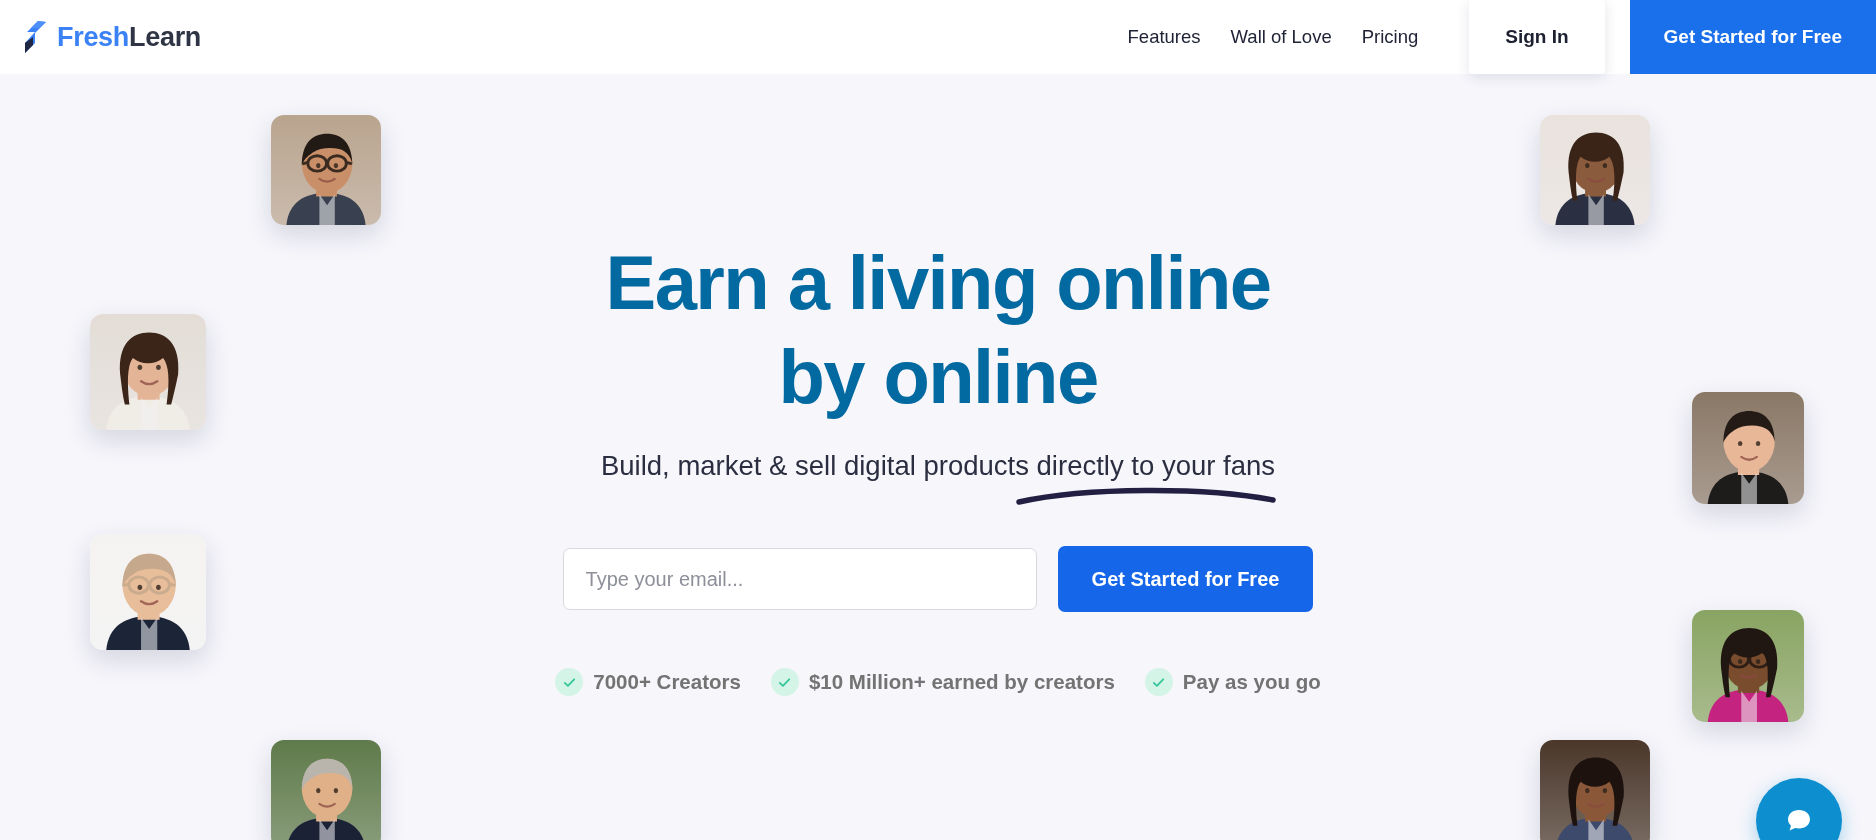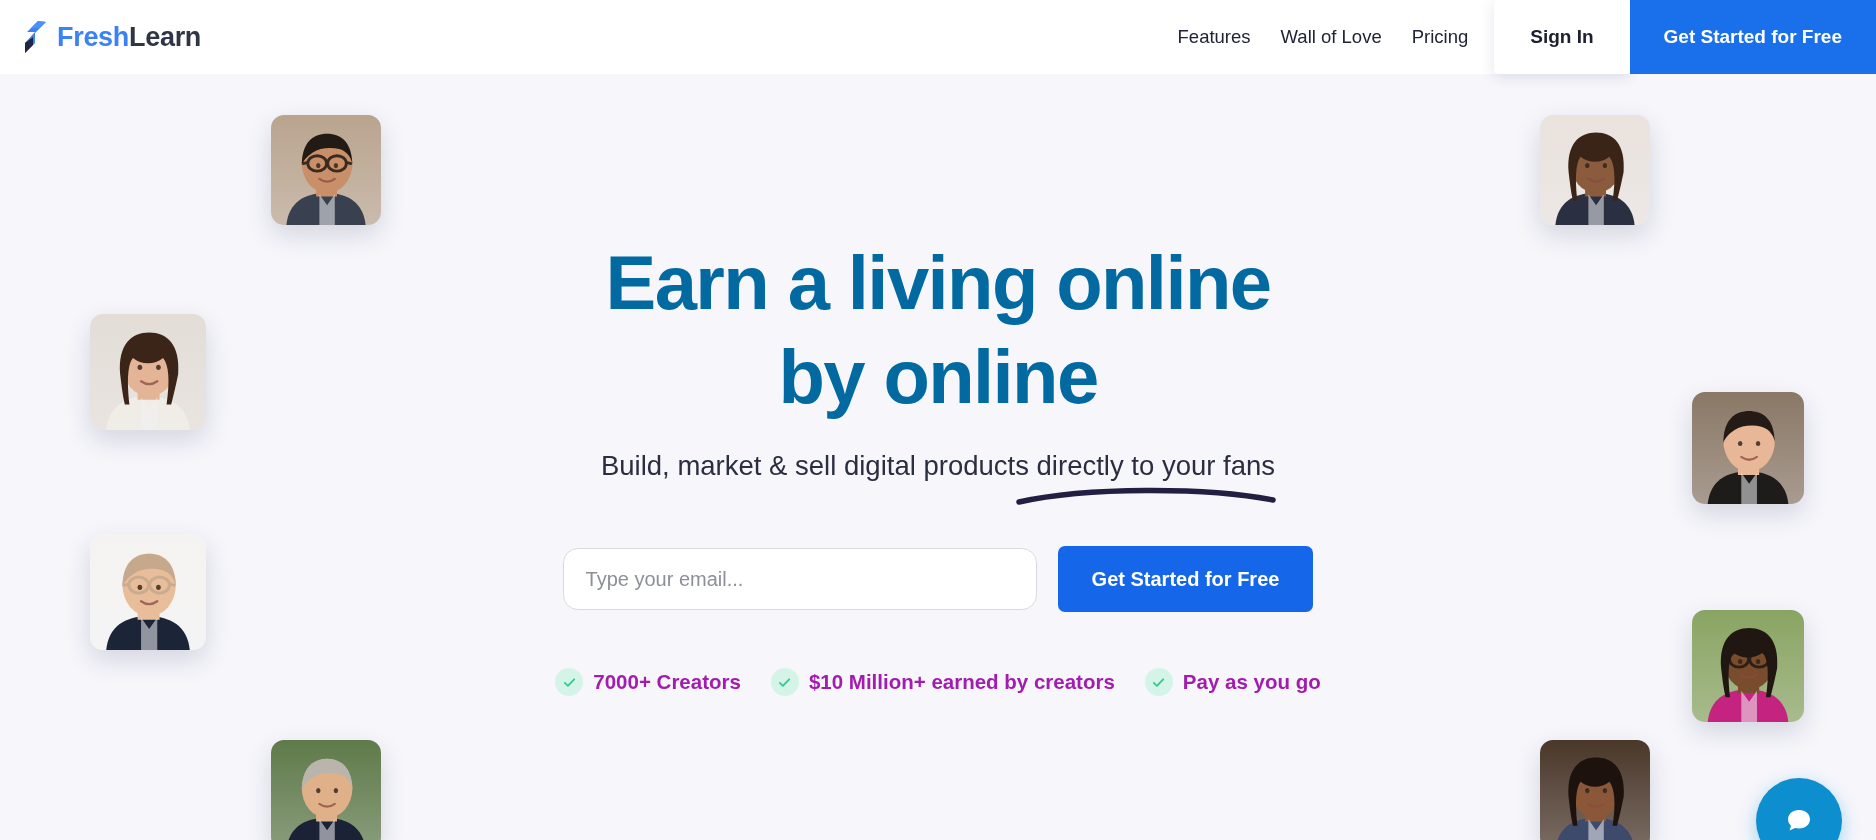--- a/index.html
+++ b/index.html
@@ -43,20 +43,21 @@
     white-space: nowrap;
   }
   .brand-fresh { color: #3b82f6; }
   .brand-learn { color: #2f3545; }
 
   .nav-right {
     margin-left: auto;
     display: flex;
     align-items: center;
     height: 74px;
+    gap: 25px;
   }
 
   .nav-links {
     display: flex;
     align-items: center;
     gap: 30px;
     margin-right: 26px;
   }
   .nav-link {
     font-size: 18.5px;
@@ -154,21 +155,21 @@
     margin-top: 62px;
     display: flex;
     align-items: center;
     justify-content: center;
     gap: 21px;
   }
   .email-input {
     width: 474px;
     height: 62px;
     border: 1px solid #d9dae0;
-    border-radius: 15px;
+    border-radius: 7px;
     background: #ffffff;
     font-family: inherit;
     font-size: 20px;
     color: #30333f;
     padding: 0 22px;
     outline: none;
   }
   .email-input::placeholder { color: #8d8f99; }
 
   .cta-hero {
@@ -208,21 +209,21 @@
     border-radius: 50%;
     background: #d5f4e8;
     display: flex;
     align-items: center;
     justify-content: center;
     flex: none;
   }
   .badge-label {
     font-size: 20.5px;
     font-weight: 700;
-    color: #a21caf;
+    color: #737373;
     white-space: nowrap;
   }
 
   
   .avatar {
     position: absolute;
     border-radius: 13px;
     overflow: hidden;
     box-shadow: 0 10px 26px rgba(40,45,80,0.16);
     z-index: 5;

